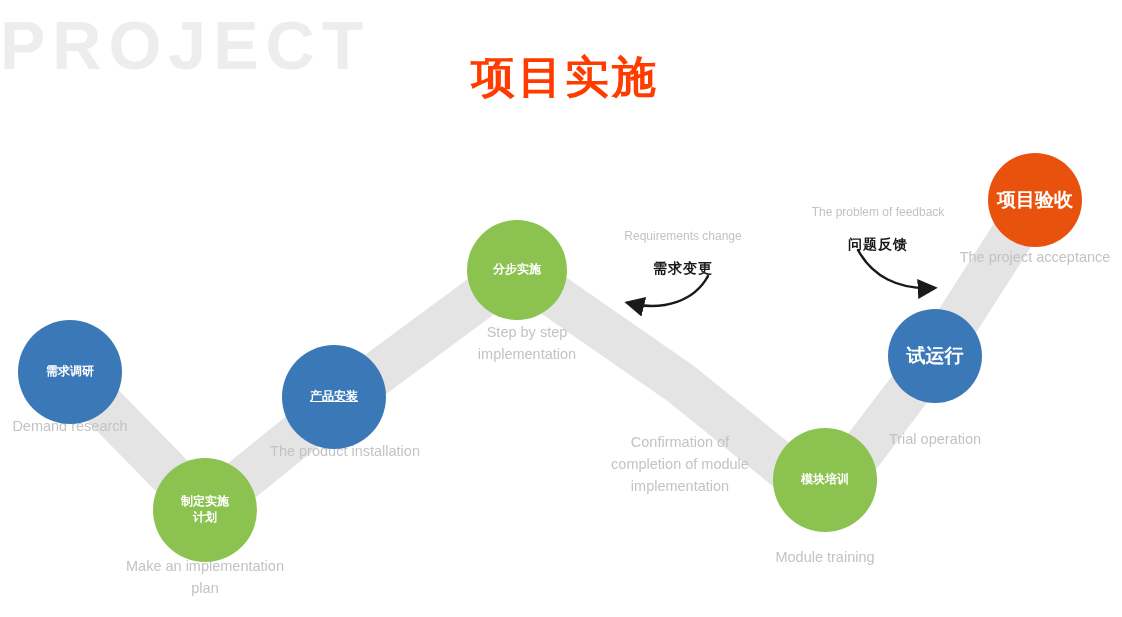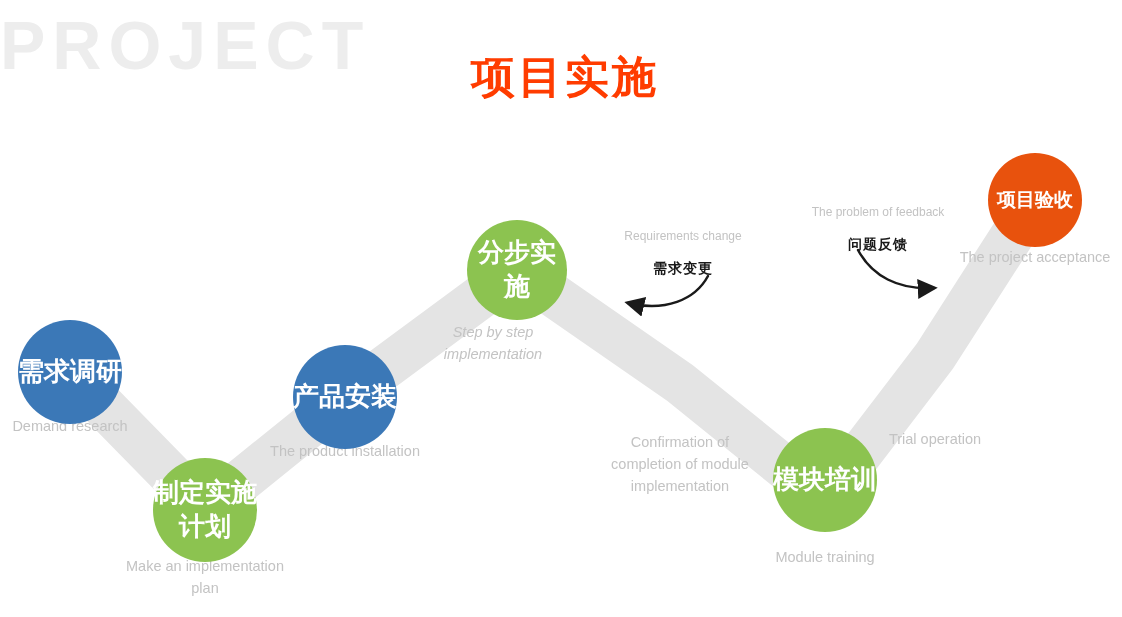--- a/index.html
+++ b/index.html
@@ -46,53 +46,53 @@
   }
   .node {
     position: absolute;
     border-radius: 50%;
     display: flex;
     align-items: center;
     justify-content: center;
     text-align: center;
     color: #ffffff;
     font-weight: bold;
-    font-size: 26px;
+    font-size: 12px;
     line-height: 1.3;
     white-space: pre-line;
     z-index: 3;
   }
   .node.blue   { background: var(--c-blue, #3b78b7); }
   .node.green  { background: var(--c-green, #8cc350); }
   .node.orange { background: var(--c-orange, #e8520d); }
   .node.small  { font-size: 19px; text-align: center; }
 
   #node0 { left: 18px;  top: 320px; width: 104px; height: 104px; }
   #node1 { left: 153px; top: 458px; width: 104px; height: 104px; }
-  #node2 { left: 293px; top: 345px; width: 104px; height: 104px; }
+  #node2 { left: 282px; top: 345px; width: 104px; height: 104px; text-decoration: underline; }
   #node3 { left: 467px; top: 220px; width: 100px; height: 100px; }
   #node4 { left: 628px; top: 331px; width: 104px; height: 104px; }
   #node5 { left: 773px; top: 428px; width: 104px; height: 104px; }
   #node6 { left: 888px; top: 309px; width: 94px;  height: 94px; }
   #node7 { left: 988px; top: 153px; width: 94px;  height: 94px; }
 
   .sublabel {
     position: absolute;
     width: 200px;
     text-align: center;
     color: var(--c-gray-text, #c3c3c3);
     font-size: 14.5px;
     line-height: 1.5;
     white-space: pre-line;
     z-index: 2;
   }
   #sub0 { left: -30px; top: 416px; }
   #sub1 { left: 105px; top: 556px; }
   #sub2 { left: 245px; top: 441px; }
-  #sub3 { left: 393px; top: 322px; font-style: italic; }
+  #sub3 { left: 427px; top: 322px; }
   #sub4 { left: 580px; top: 432px; }
   #sub5 { left: 725px; top: 547px; }
   #sub6 { left: 835px; top: 402px; margin-top: 27px; }
   #sub7 { left: 935px; top: 247px; }
 
   .annotation {
     position: absolute;
     width: 210px;
     text-align: center;
     z-index: 4;
@@ -140,20 +140,23 @@
   </div>
   <div class="node blue" id="node2">
     <span>产品安装</span>
   </div>
   <div class="node green" id="node3">
     <span>分步实施</span>
   </div>
   <div class="node green" id="node5">
     <span>模块培训</span>
   </div>
+  <div class="node blue small" id="node6">
+    <span>试运行</span>
+  </div>
   <div class="node orange small" id="node7">
     <span>项目验收</span>
   </div>
 
   <div class="sublabel" id="sub0">Demand research</div>
   <div class="sublabel" id="sub1">Make an implementation
 plan</div>
   <div class="sublabel" id="sub2">The product installation</div>
   <div class="sublabel" id="sub3">Step by step
 implementation</div>

